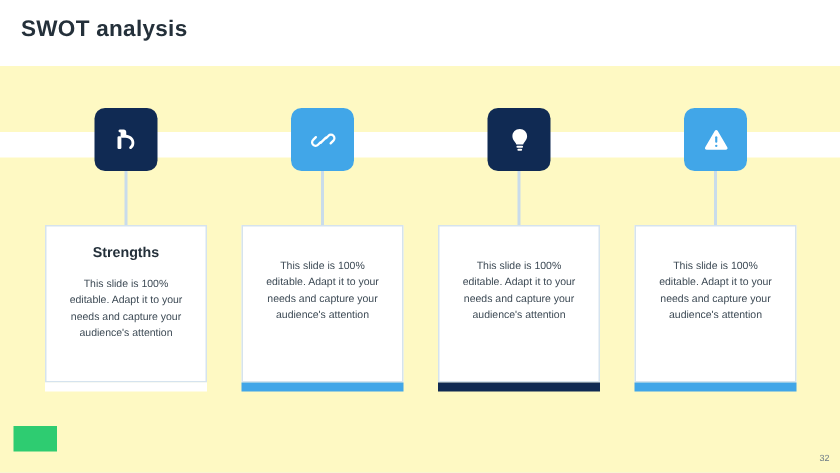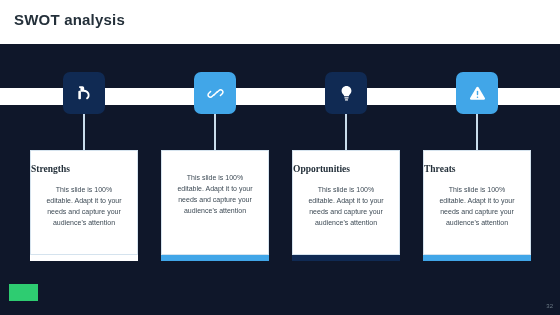--- a/index.html
+++ b/index.html
@@ -10,21 +10,21 @@
     width: 560px;
     height: 315px;
     background: #e8f3fb;
     font-family: "Liberation Sans", sans-serif;
     overflow: hidden;
     position: relative;
   }
   .slide {
     position: absolute;
     inset: 0;
-    background: #0f172a;
+    background: #fef9c3;
   }
   
   .title-bar {
     position: absolute;
     left: 0; top: 0;
     width: 100%;
     height: 44px;
     background: #ffffff;
   }
   .title-text {
@@ -100,22 +100,22 @@
     position: absolute;
     left: 0;
     top: 183px;
     width: 108px;
     height: 6px;
   }
   .card-heading {
     font-size: 9.5px;
     font-weight: bold;
     color: #24303a;
+    text-align: center;
     line-height: 12px;
-    font-family: Liberation Serif, serif;
   }
   .card-body {
     margin-top: 9px;
     font-size: 7px;
     color: #3d4a55;
     text-align: center;
     line-height: 11px;
     padding: 0 12px;
   }
   
@@ -187,39 +187,37 @@
         <span>
           <svg width="19" height="19" viewBox="0 0 24 24" fill="#ffffff">
             <path d="M12 2.6c-3.5 0-6.2 2.7-6.2 6 0 2.2 1.1 3.6 2.1 4.8.6.8 1.1 1.4 1.2 2.2h5.8c.1-.8.6-1.4 1.2-2.2 1-1.2 2.1-2.6 2.1-4.8 0-3.3-2.7-6-6.2-6z"></path>
             <rect x="9.2" y="16.6" width="5.6" height="1.7" rx="0.8"></rect>
             <rect x="10" y="19.2" width="4" height="1.7" rx="0.8"></rect>
           </svg>
         </span>
       </div>
       <div class="connector"></div>
       <div class="card">
-        <div class="card-heading">Opportunities</div>
         <div class="card-body">This slide is 100% editable. Adapt it to your needs and capture your audience's attention</div>
       </div>
       <div class="card-accent" style="background:#102a53"></div>
     </div>
 
     <div class="col col-3">
       <div class="icon-box" style="background:#41a6e8">
         <span>
           <svg width="19" height="19" viewBox="0 0 24 24" fill="#ffffff">
             <path d="M12 3.4c.5 0 1 .3 1.3.8l8 13.6c.6 1-.1 2.2-1.3 2.2H4c-1.2 0-1.9-1.2-1.3-2.2l8-13.6c.3-.5.8-.8 1.3-.8z"></path>
             <rect x="11.1" y="8.6" width="1.8" height="5.6" rx="0.9" fill="#41a6e8"></rect>
             <circle cx="12" cy="16.7" r="1" fill="#41a6e8"></circle>
           </svg>
         </span>
       </div>
       <div class="connector"></div>
       <div class="card">
-        <div class="card-heading">Threats</div>
         <div class="card-body">This slide is 100% editable. Adapt it to your needs and capture your audience's attention</div>
       </div>
       <div class="card-accent" style="background:#41a6e8"></div>
     </div>
 
   </div>
 
   <div class="swatch"></div>
   <div class="page-num">32</div>
 </div>

